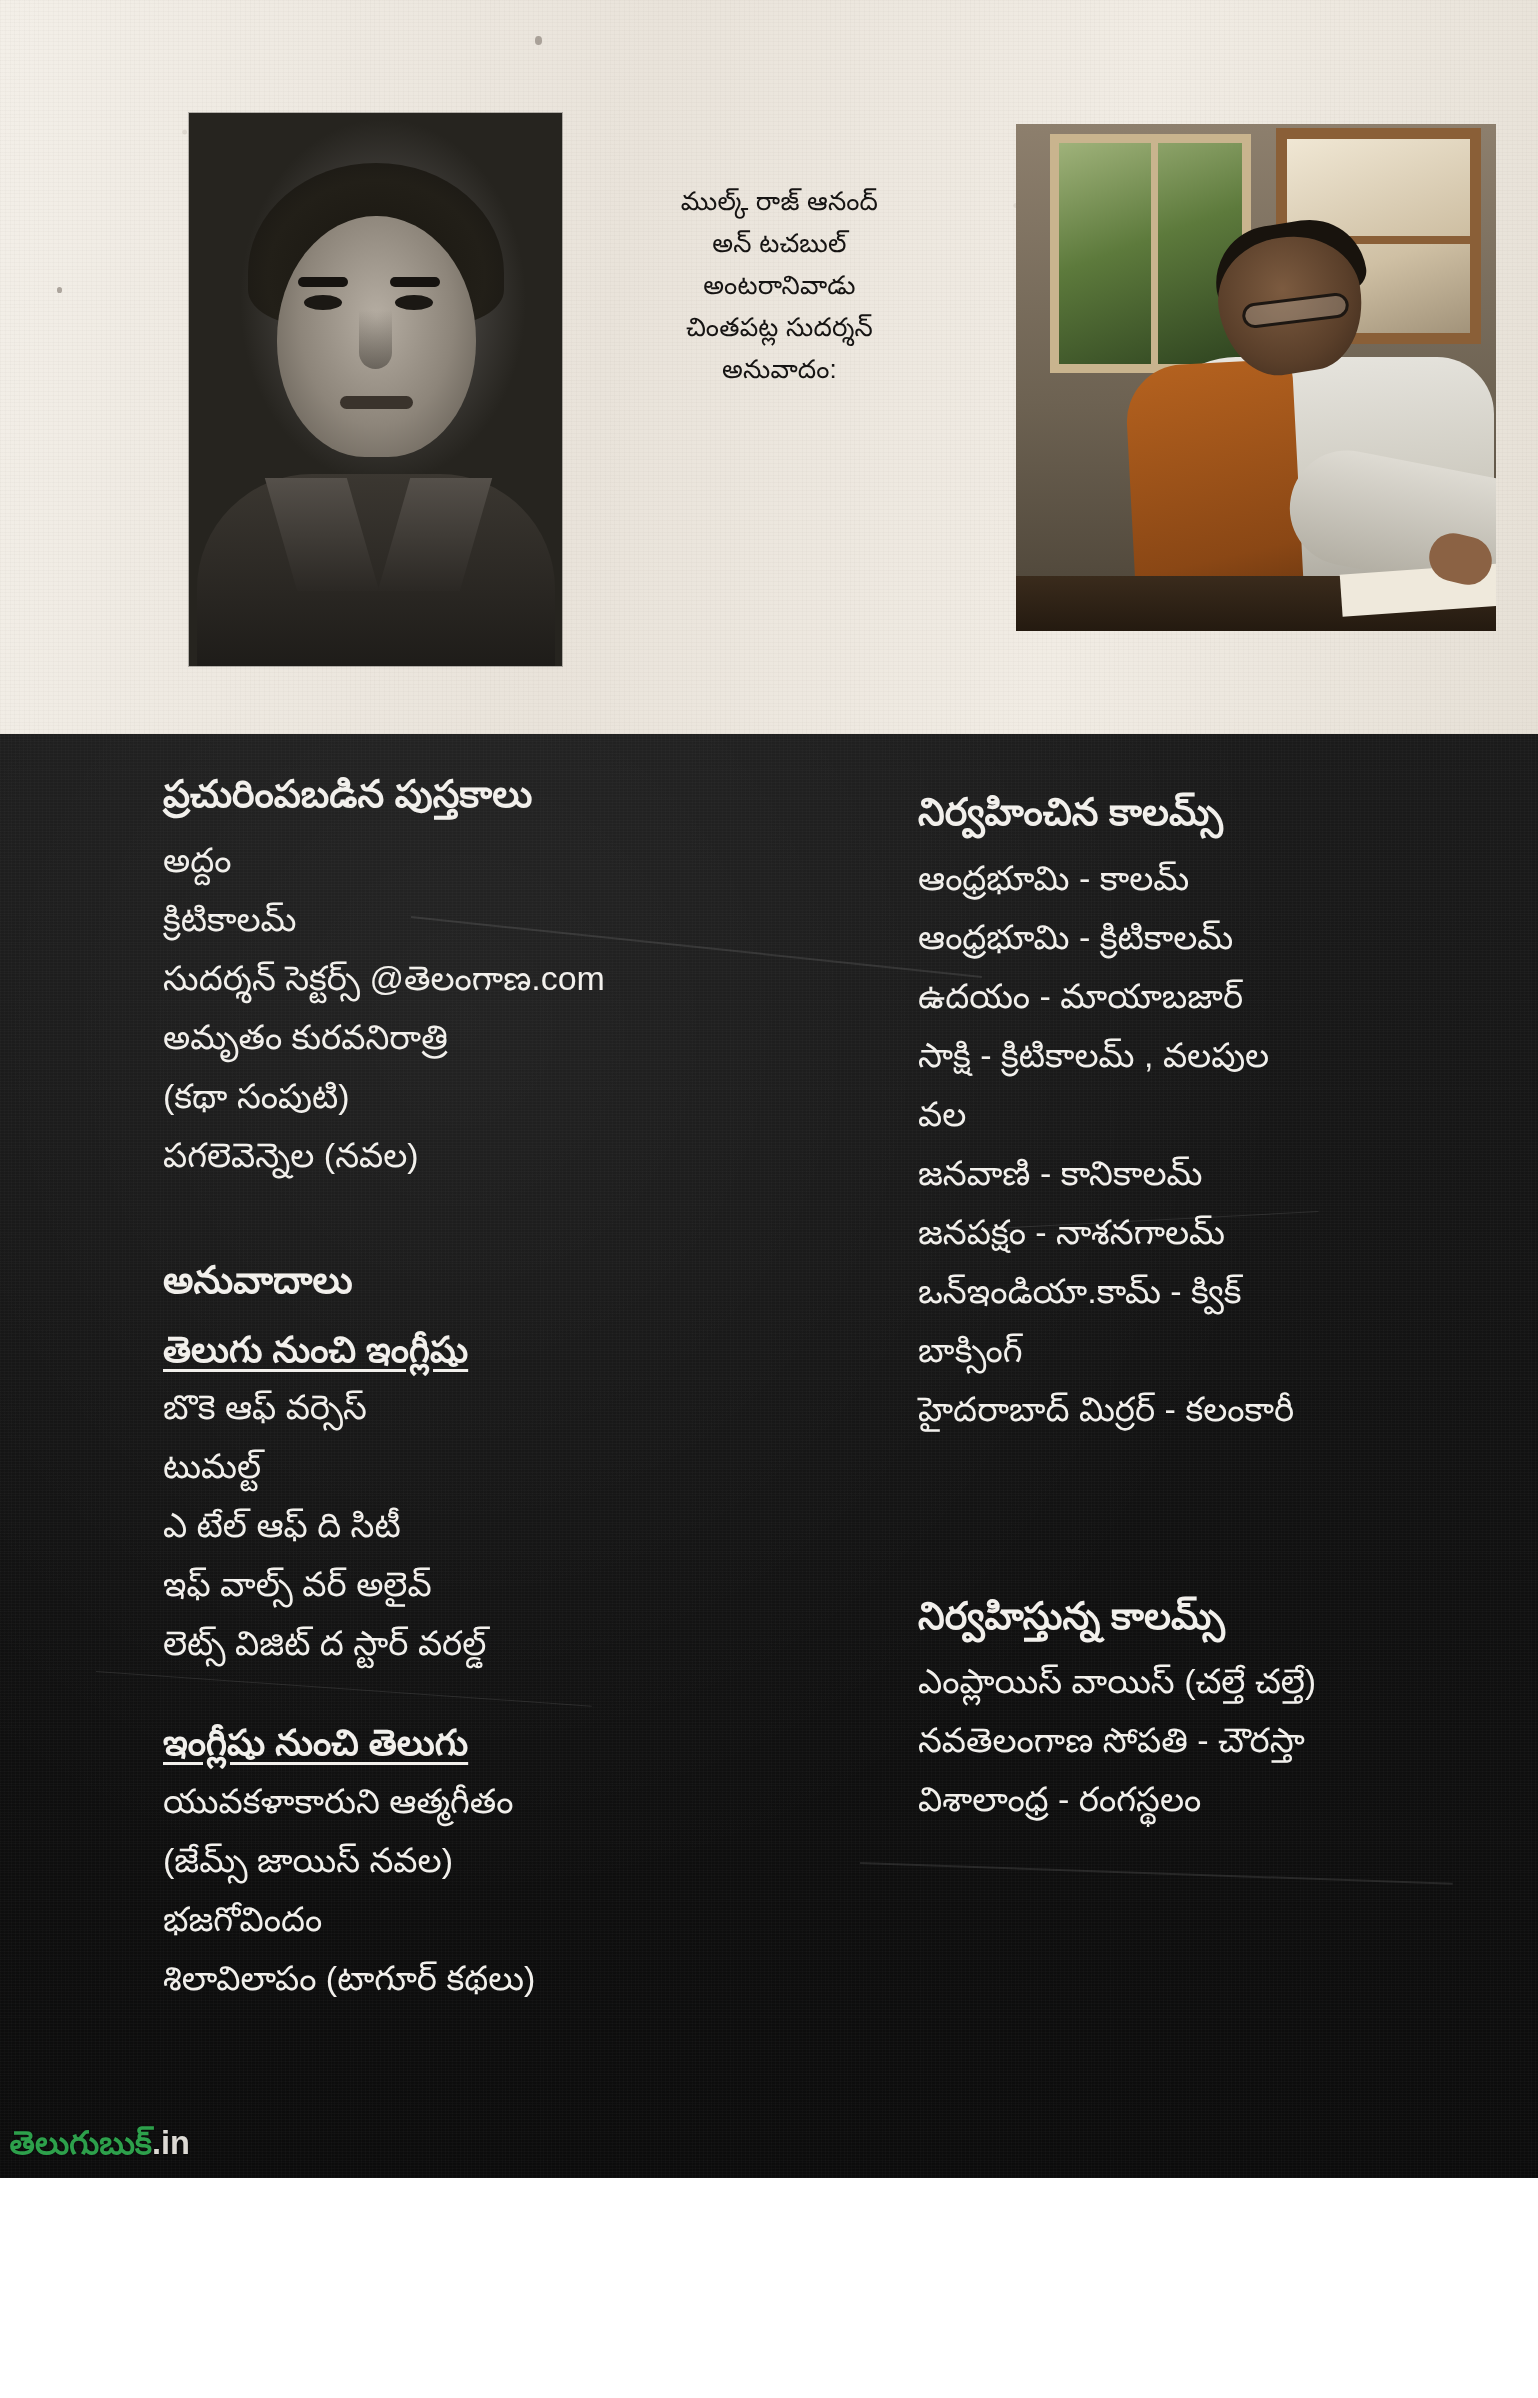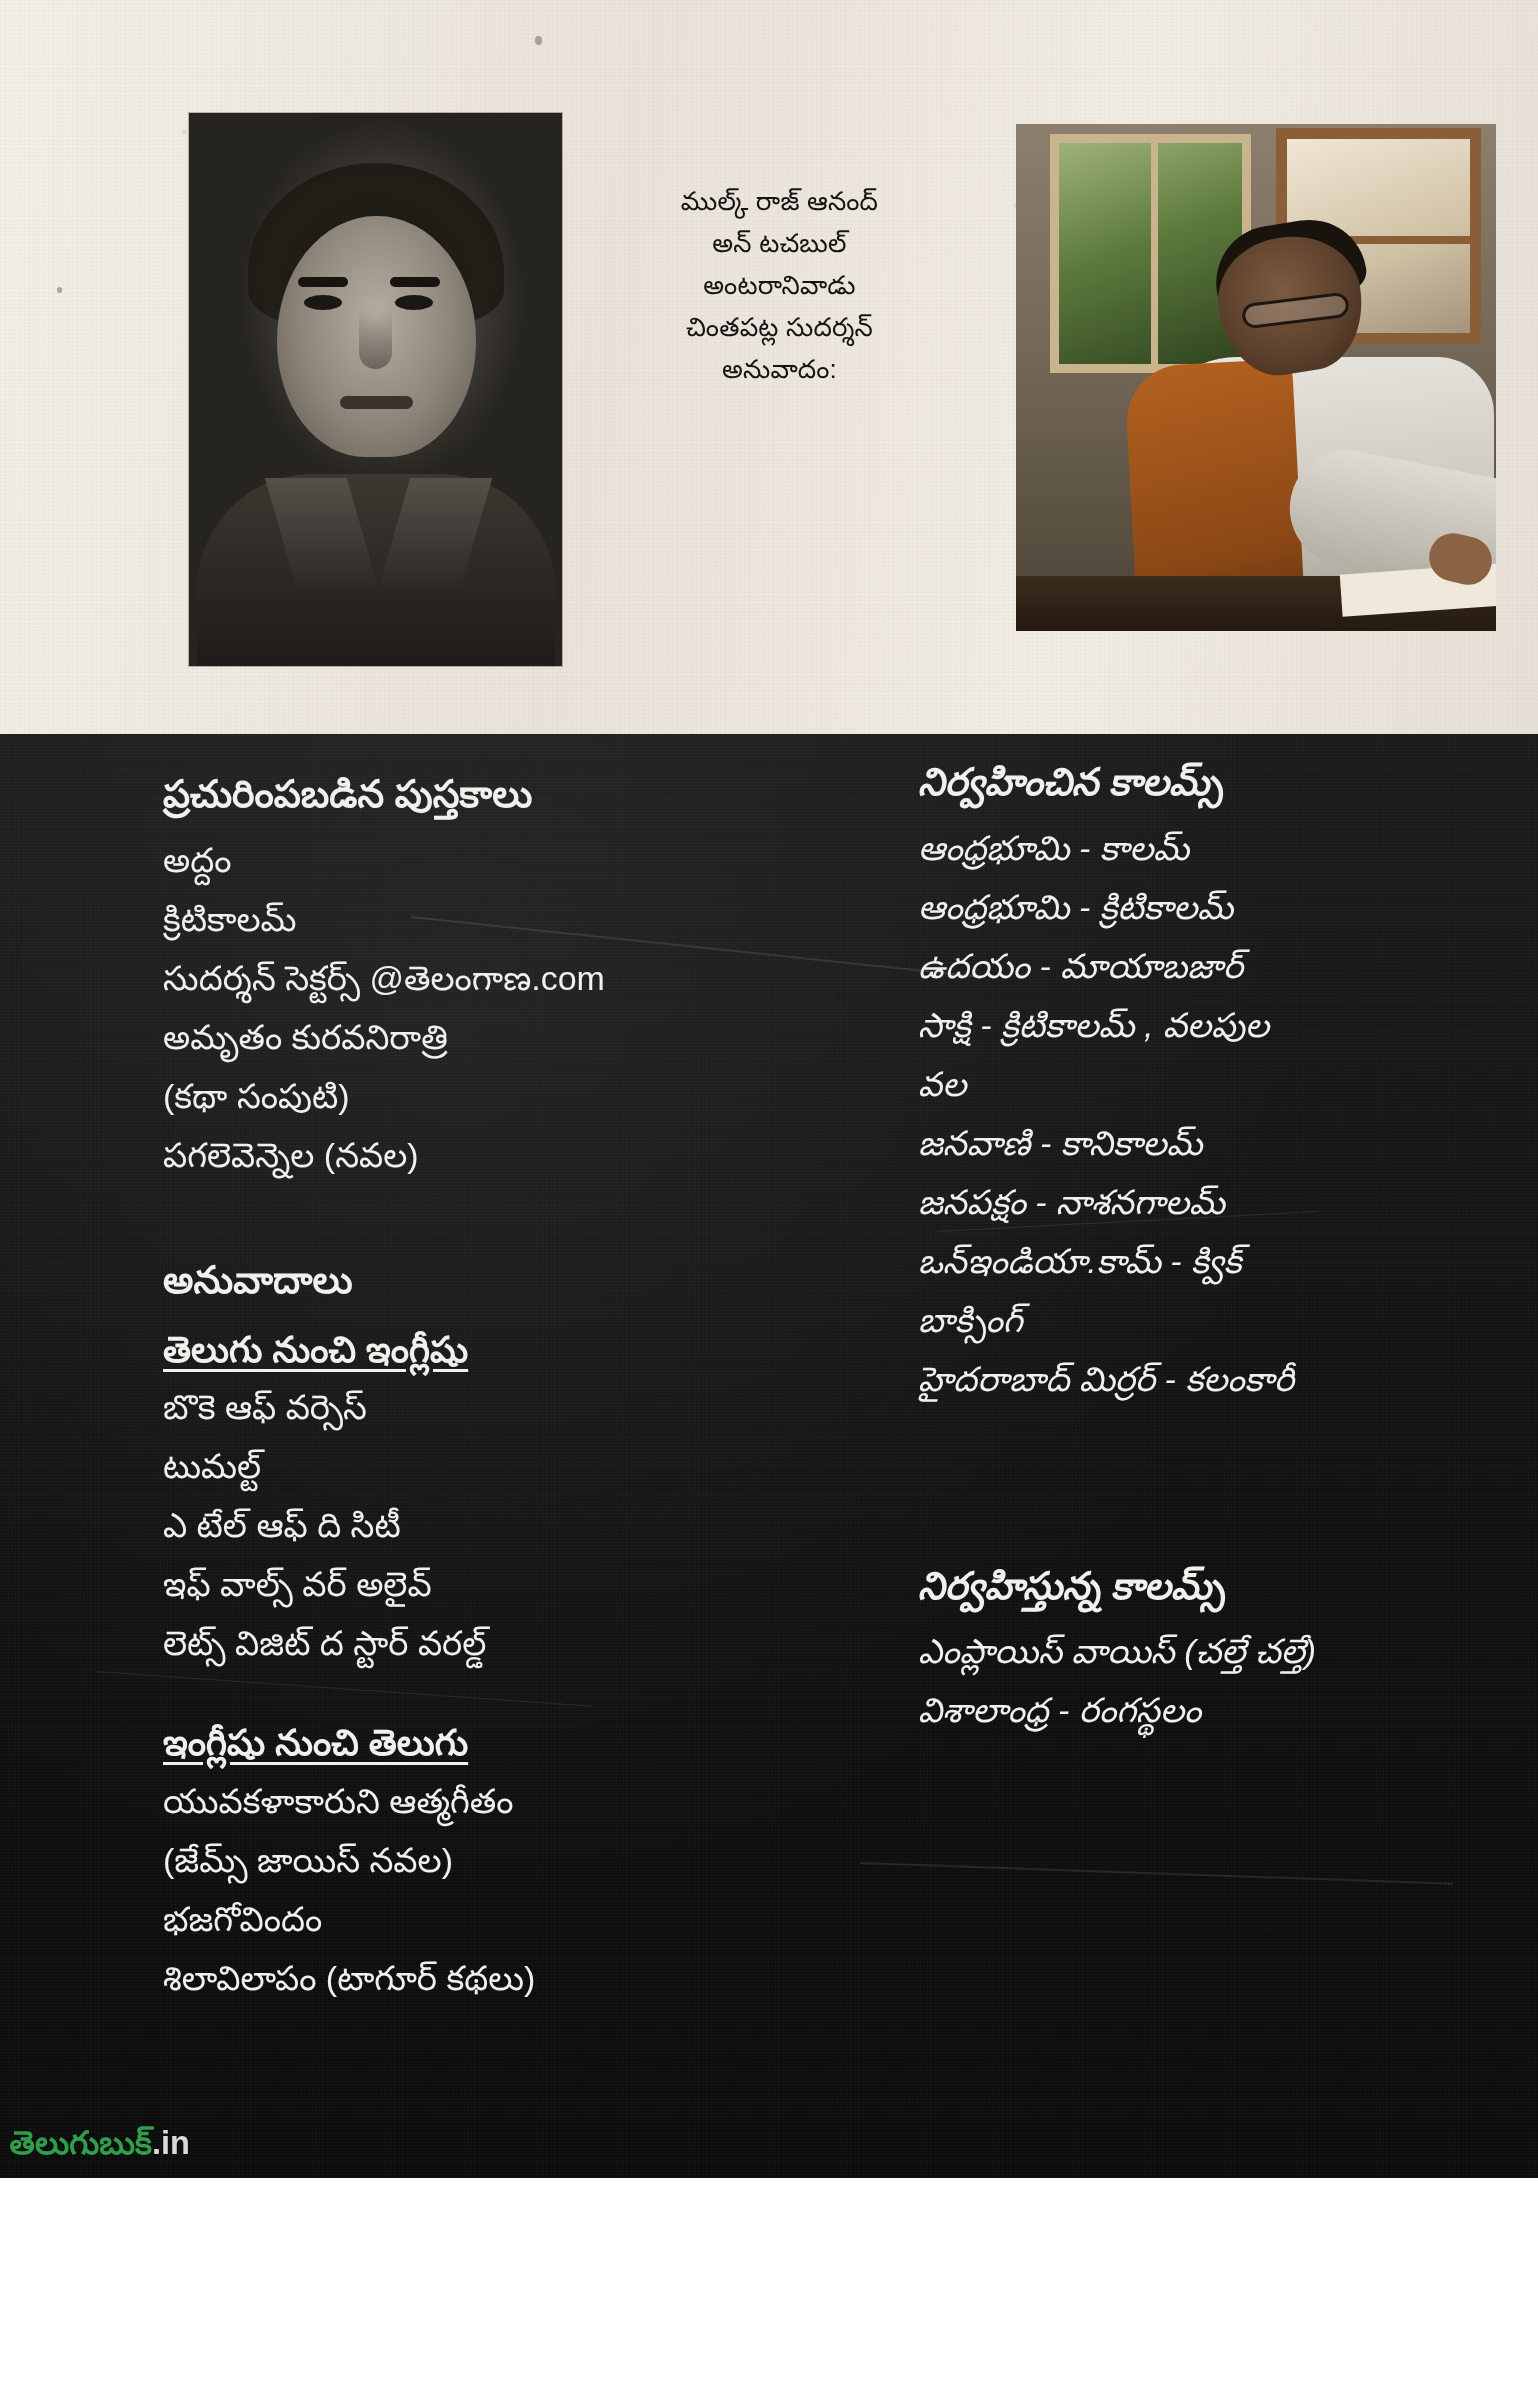--- a/index.html
+++ b/index.html
@@ -397,40 +397,41 @@
 
     <div class="block">
       <h3 class="sub-title">ఇంగ్లీషు నుంచి తెలుగు</h3>
       <p class="item">యువకళాకారుని ఆత్మగీతం</p>
       <p class="item">(జేమ్స్ జాయిస్ నవల)</p>
       <p class="item">భజగోవిందం</p>
       <p class="item">శిలావిలాపం (టాగూర్ కథలు)</p>
     </div>
   </div>
 
-  <div class="col col-right" style="top:26px;font-style:italic;">
+  <div class="col col-right" style="top:56px;">
 
     <div class="block">
       <h2 class="sect-title">నిర్వహించిన కాలమ్స్</h2>
       <p class="item">ఆంధ్రభూమి - కాలమ్</p>
       <p class="item">ఆంధ్రభూమి - క్రిటికాలమ్</p>
       <p class="item">ఉదయం - మాయాబజార్</p>
       <p class="item">సాక్షి - క్రిటికాలమ్ , వలపుల</p>
       <p class="item">వల</p>
       <p class="item">జనవాణి - కానికాలమ్</p>
       <p class="item">జనపక్షం - నాశనగాలమ్</p>
       <p class="item">ఒన్ఇండియా.కామ్ - క్విక్</p>
       <p class="item">బాక్సింగ్</p>
       <p class="item">హైదరాబాద్ మిర్రర్ - కలంకారీ</p>
     </div>
 
     <div class="gap-xl"></div>
 
     <div class="block">
       <h2 class="sect-title">నిర్వహిస్తున్న కాలమ్స్</h2>
       <p class="item">ఎంప్లాయిస్ వాయిస్ (చల్తే చల్తే)</p>
+      <p class="item">నవతెలంగాణ సోపతి - చౌరస్తా</p>
       <p class="item">విశాలాంధ్ర - రంగస్థలం</p>
     </div>
   </div>
 
   <div class="watermark"><span>తెలుగుబుక్</span><span class="in">.in</span></div>
 </div>
 
 
 </body></html>

